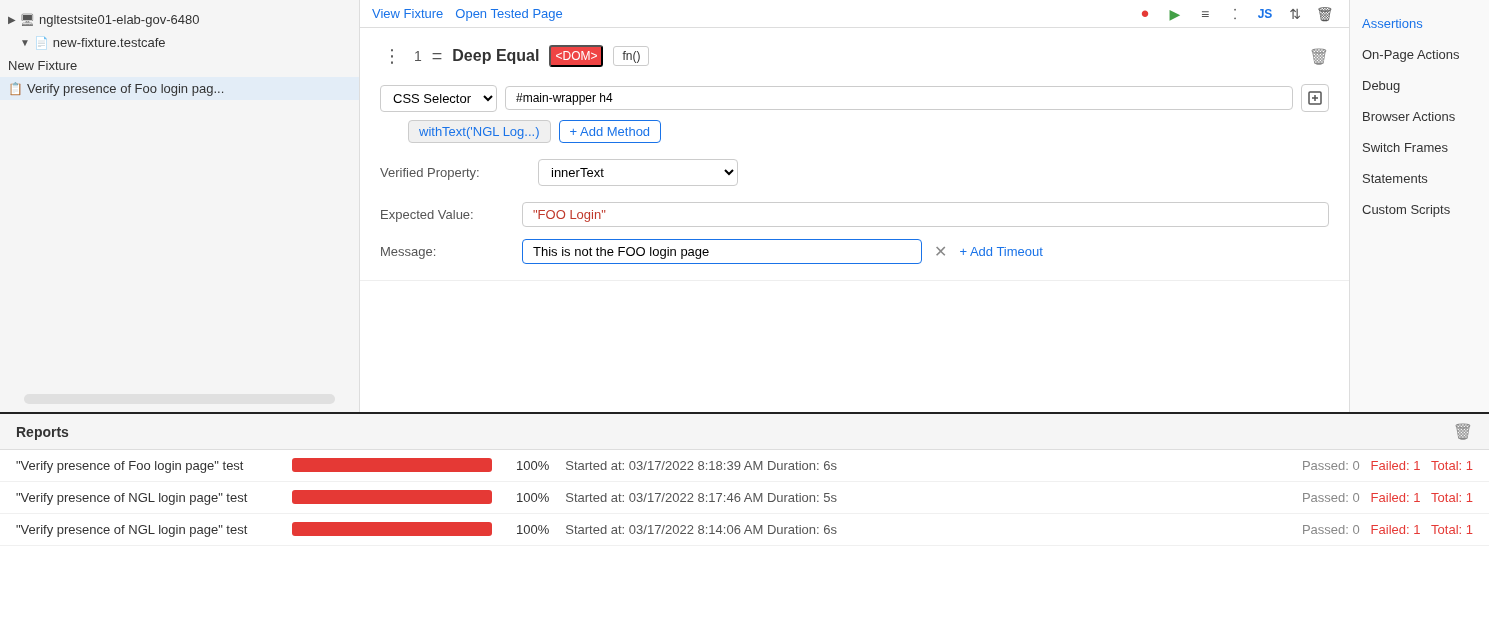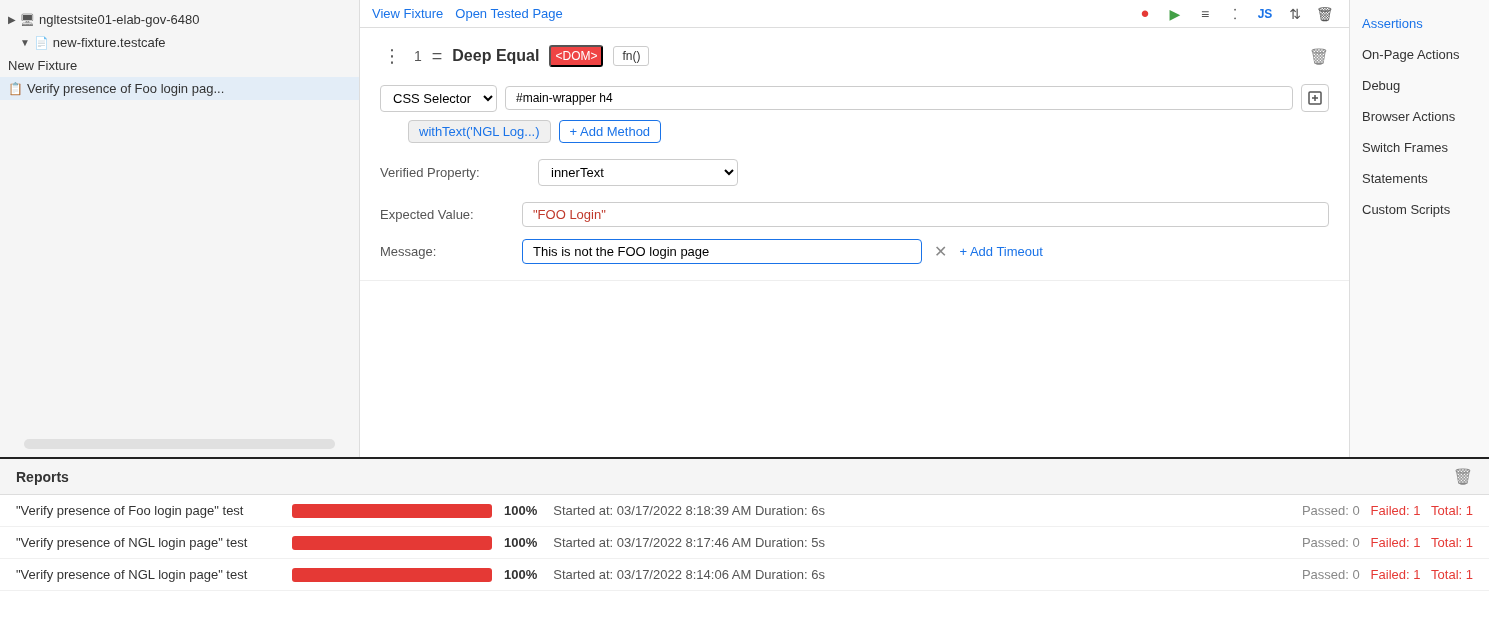--- a/index.html
+++ b/index.html
@@ -62,27 +62,27 @@
     .message-input { border: 1px solid #1a73e8; border-radius: 4px; padding: 4px 10px; font-size: 13px; flex: 1; max-width: 400px; }
     .message-clear-btn { color: #888; cursor: pointer; font-size: 16px; background: none; border: none; }
     .add-timeout-btn { color: #1a73e8; font-size: 13px; cursor: pointer; background: none; border: none; }
 
     
     .right-sidebar { width: 140px; background: #f9f9f9; border-left: 1px solid #ddd; padding: 8px 0; }
     .right-sidebar-item { padding: 8px 12px; font-size: 13px; color: #333; cursor: pointer; }
     .right-sidebar-item.active { color: #1a73e8; font-weight: 500; }
 
     
-    .reports-section { height: 175px; background: #fff; border-top: 2px solid #222; overflow: hidden; }
+    .reports-section { height: 220px; background: #fff; border-top: 2px solid #222; overflow: hidden; }
     .reports-header { display: flex; align-items: center; justify-content: space-between; padding: 8px 16px; background: #f5f5f5; border-bottom: 1px solid #ddd; }
     .reports-title { font-size: 14px; font-weight: 600; color: #333; }
     .reports-clear-btn { color: #888; cursor: pointer; font-size: 16px; background: none; border: none; }
     .report-row { display: flex; align-items: center; padding: 8px 16px; border-bottom: 1px solid #f0f0f0; gap: 16px; }
     .report-name { font-size: 13px; color: #333; min-width: 260px; }
-    .report-bar-container { display: flex; align-items: flex-end; gap: 12px; font-weight: bold; }
+    .report-bar-container { display: flex; align-items: flex-start; gap: 24px; }
     .report-bar { height: 14px; border-radius: 3px; }
     .report-bar.red { background: #e53935; }
     .report-percent { font-size: 13px; color: #333; }
     .report-meta { font-size: 13px; color: #555; flex: 1; }
     .report-stats { font-size: 13px; }
     .report-stats .passed { color: #888; }
     .report-stats .failed { color: #e53935; }
     .report-stats .total { color: #e53935; }
 
     .scrollbar-placeholder { height: 10px; background: #e0e0e0; border-radius: 5px; margin: 4px 12px; }

